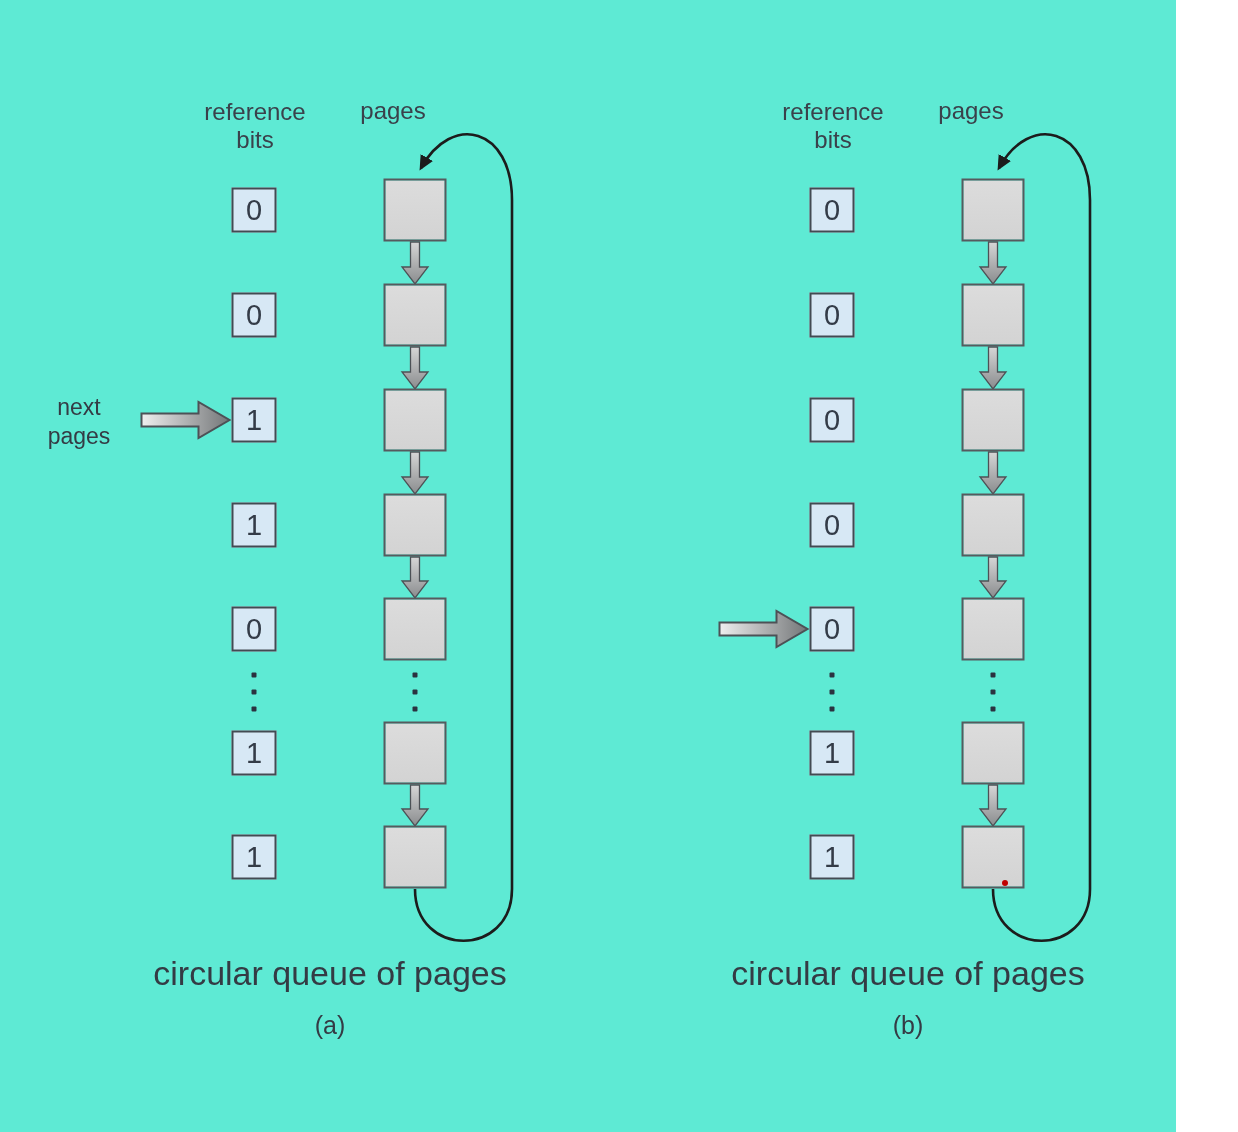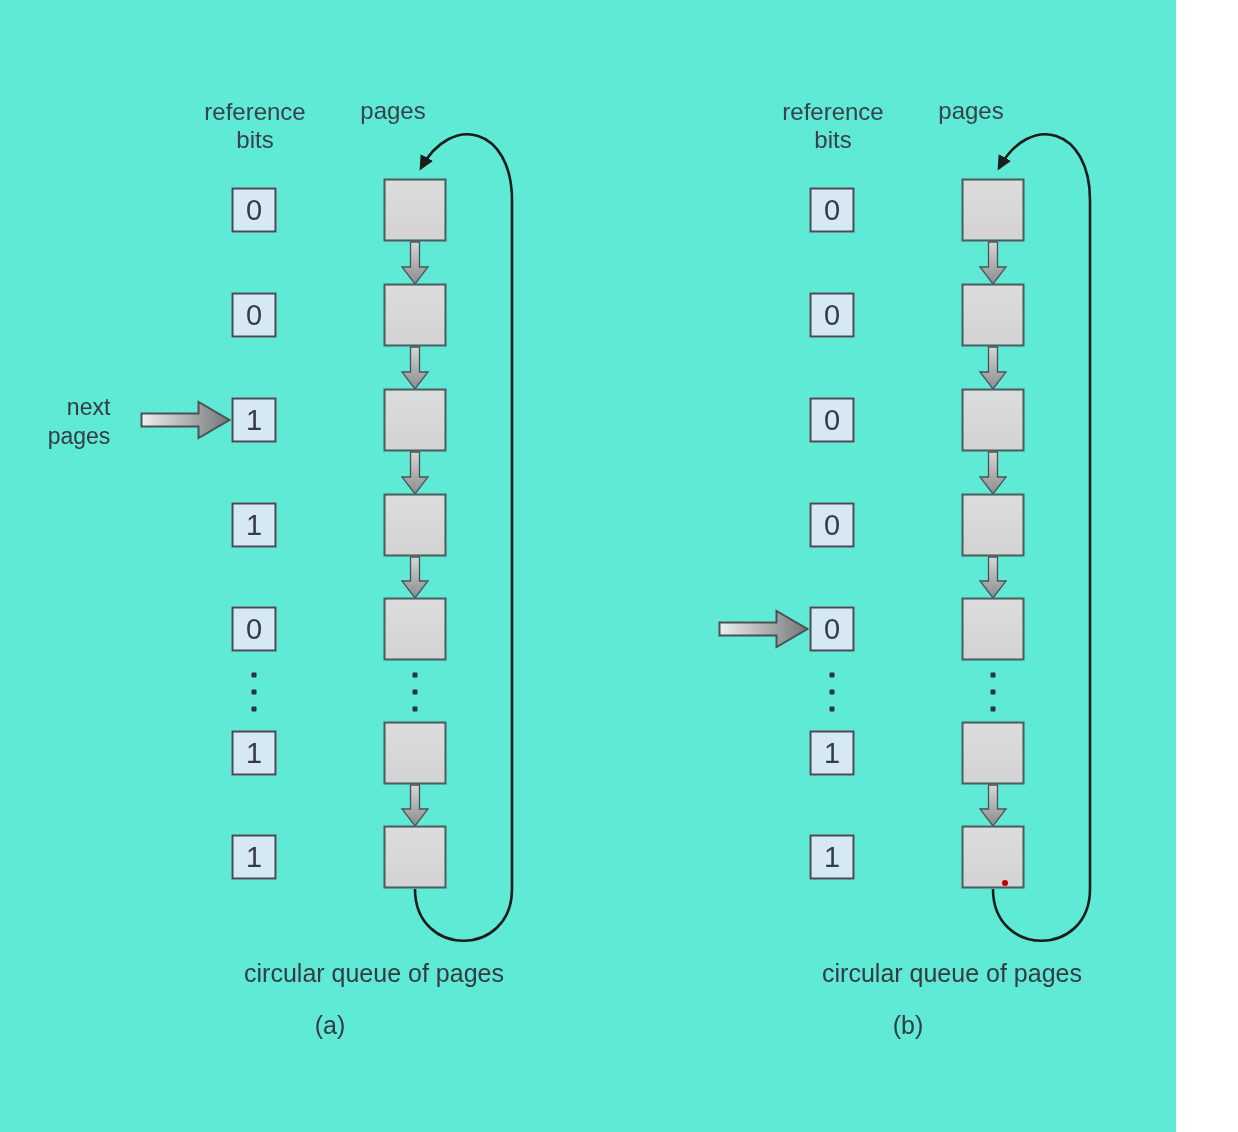--- a/index.html
+++ b/index.html
@@ -9,23 +9,23 @@
     height: 1132px;
     background: #5eead4;
     font-family: "Liberation Sans", "DejaVu Sans", sans-serif;
     overflow: hidden;
   }
   #fig-svg { position: absolute; left: 0; top: 0; }
   .abs { position: absolute; transform: translate(-50%, -50%); white-space: nowrap; }
   .hdr {
     font-size: 24px; line-height: 28px; color: #3a414b; text-align: center;
   }
-  .caption { font-size: 25px; color: #343b44; margin-left: 44px; }
+  .caption { font-size: 34px; color: #343b44; }
   .tag { font-size: 25px; color: #343b44; }
-  .ptr-label { font-size: 23px; line-height: 29px; color: #343b44; text-align: right; }
+  .ptr-label { font-size: 23px; line-height: 29px; color: #343b44; text-align: center; }
   .bit-box {
     position: absolute; transform: translate(-50%, -50%);
     width: 45px; height: 45px; box-sizing: border-box;
     background: #d7e8f5; border: 2px solid #434a52;
     display: flex; align-items: center; justify-content: center;
     font-size: 29px; color: #333b47;
   }
   .page-box {
     position: absolute; transform: translate(-50%, -50%);
     width: 63px; height: 63px; box-sizing: border-box;

